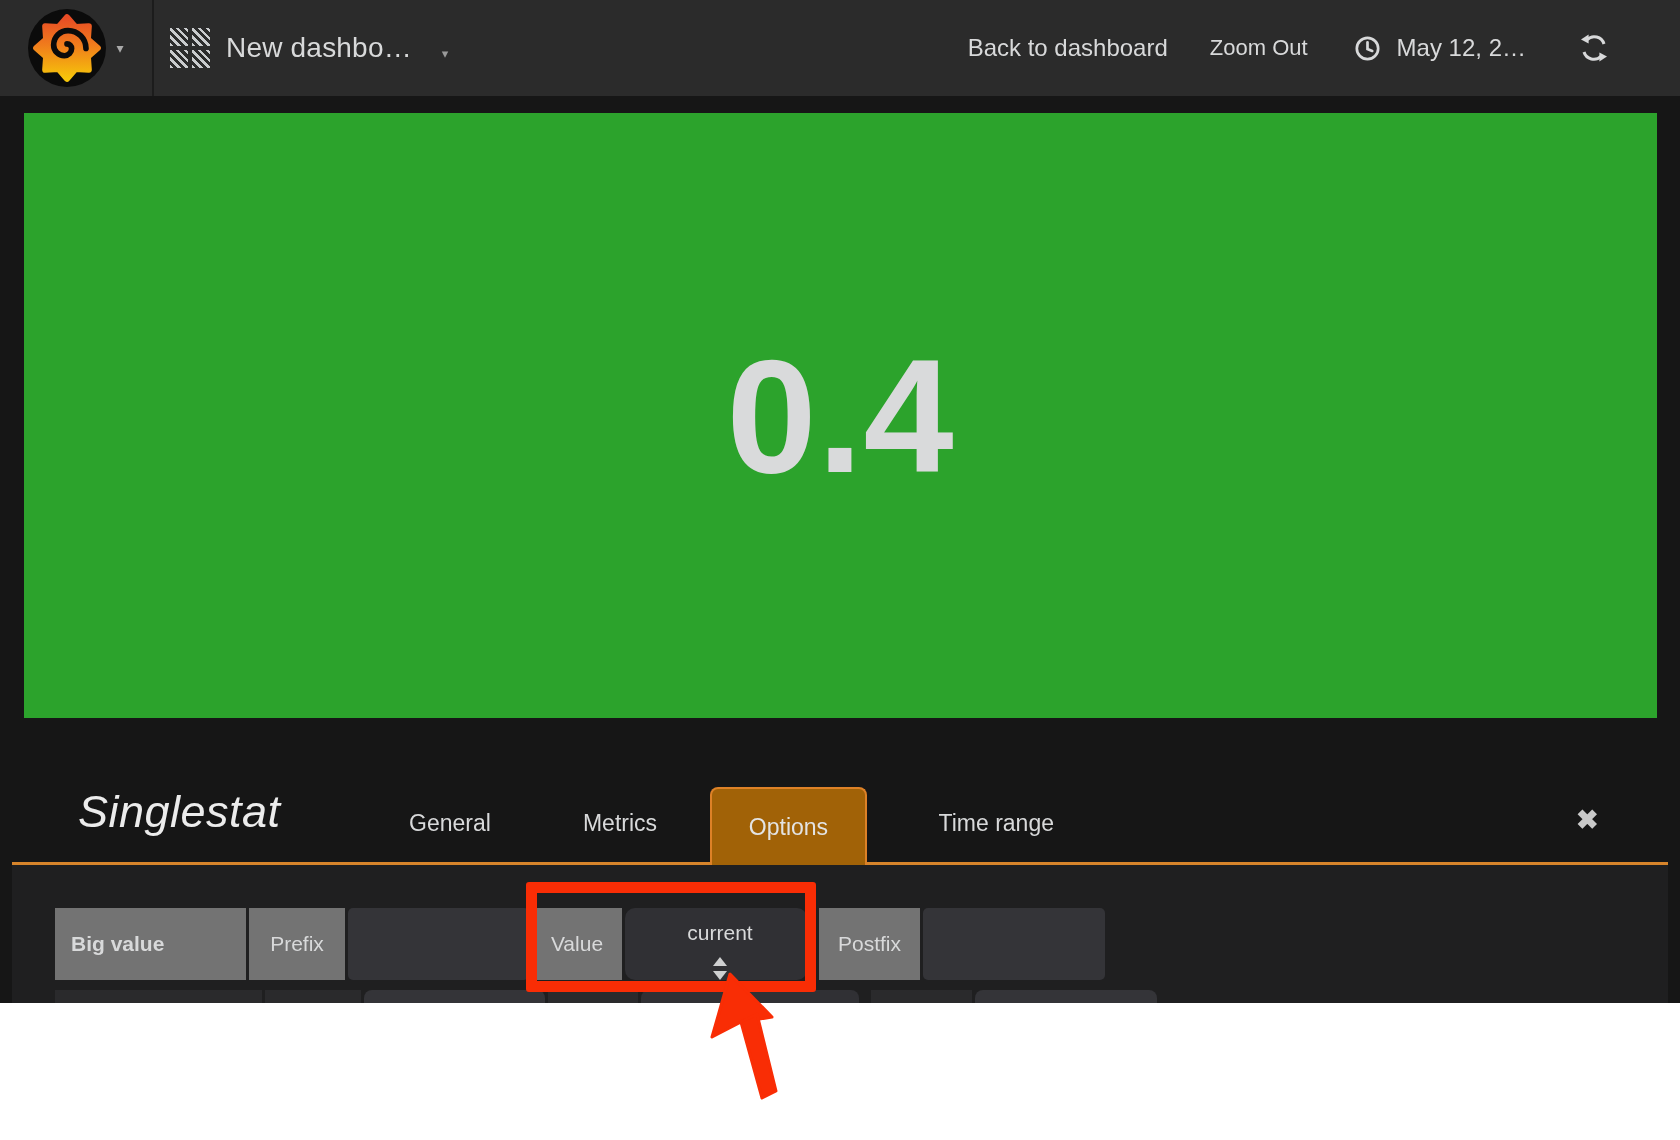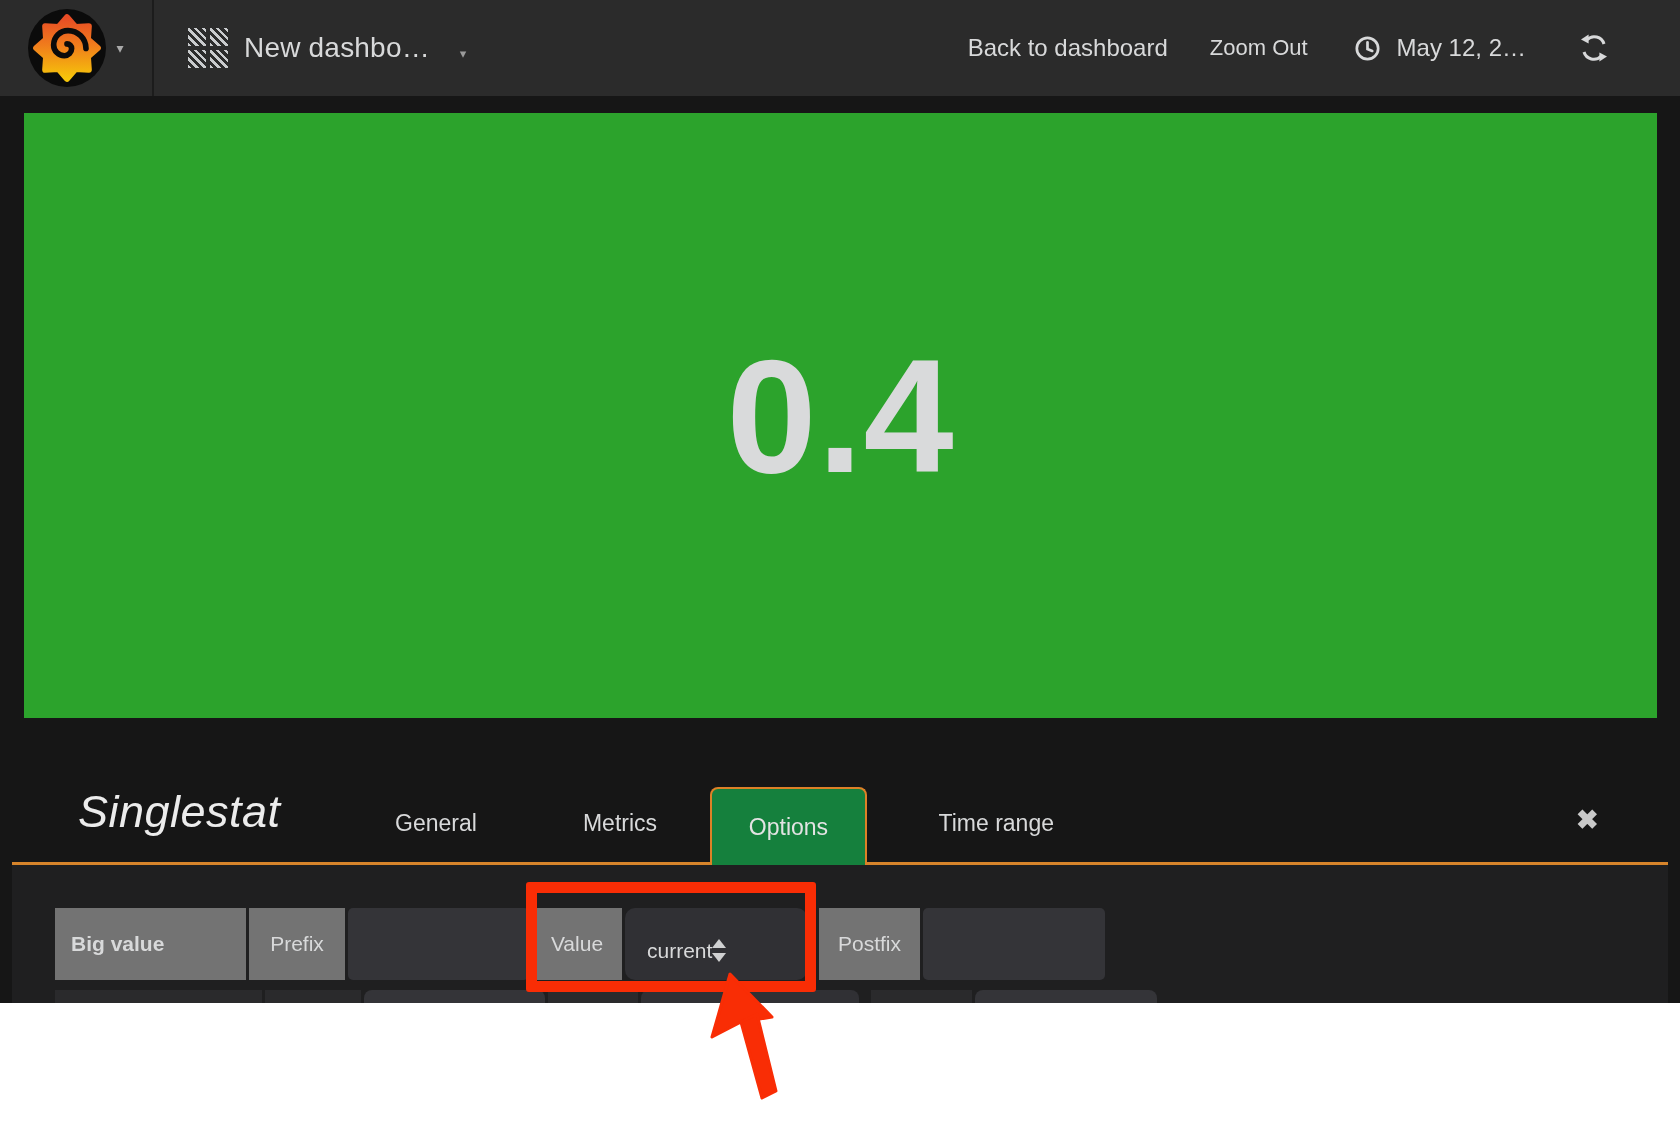--- a/index.html
+++ b/index.html
@@ -5,58 +5,58 @@
   html,body{margin:0;padding:0;background:#000;}
   .screen{
     position:relative;width:1680px;height:1140px;overflow:hidden;
     background:#161616;font-family:"Liberation Sans",sans-serif;
     -webkit-font-smoothing:antialiased;
   }
   
   .navbar{position:absolute;left:0;top:0;width:1680px;height:96px;background:#2b2b2b;display:flex;align-items:center;z-index:10;}
   .logo-block{width:152px;height:96px;display:flex;align-items:center;justify-content:center;gap:10px;border-right:2px solid #1c1c1c;flex:0 0 auto;}
   .logo-caret{color:#a9a9a9;font-size:14px;line-height:1;}
-  .title-block{display:flex;align-items:center;padding-left:34px;gap:16px;}
+  .title-block{display:flex;align-items:center;padding-left:16px;gap:16px;}
   .grid-icon{width:40px;height:40px;display:grid;grid-template-columns:18px 18px;grid-template-rows:18px 18px;gap:4px;}
   .grid-icon span{background:repeating-linear-gradient(45deg,#c9cbcd 0 2.5px,rgba(0,0,0,0) 2.5px 5.5px);}
   .dash-title{color:#d8d9da;font-size:28px;font-weight:500;letter-spacing:.2px;}
   .title-caret{color:#9a9a9a;font-size:13px;margin-left:14px;margin-top:10px;}
   .nav-right{margin-left:auto;display:flex;align-items:center;padding-right:72px;color:#d8d9da;}
   .nav-item{font-size:23px;cursor:pointer;}
   .nav-back{margin-right:42px;font-size:24px;}
   .nav-zoom{margin-right:46px;font-size:22px;font-weight:500;}
   .nav-time{display:flex;align-items:center;gap:16px;margin-right:54px;font-size:24px;}
   .icon-svg{display:block;}
   
   .panel-green{position:absolute;left:24px;top:113px;width:1633px;height:605px;display:flex;align-items:center;justify-content:center;}
   .big-stat{font-size:162px;font-weight:bold;color:#d9dadb;letter-spacing:1px;}
   
   .editor-bg{position:absolute;left:12px;top:865px;width:1656px;height:138px;background:#1f1f20;z-index:1;}
   .tabs-underline{position:absolute;left:12px;top:862px;width:1656px;height:3px;z-index:2;}
   .panel-title{position:absolute;left:78px;top:786px;font-style:italic;font-size:45px;font-weight:500;color:#ececec;z-index:3;letter-spacing:.5px;}
   .tab{position:absolute;top:810px;font-size:23px;color:#d8d9da;z-index:3;cursor:pointer;}
-  .tab-general{left:385px;width:102px;text-align:center;}
+  .tab-general{left:399px;width:102px;text-align:center;}
   .tab-metrics{left:573px;width:94px;text-align:center;}
   .tab-timerange{left:914px;width:140px;text-align:right;}
   .tab-active-box{position:absolute;left:710px;top:787px;width:157px;height:78px;box-sizing:border-box;
-    border:2px solid #dd8127;border-bottom:none;border-radius:8px 8px 0 0;background:#15803d;
+    border:2px solid #dd8127;border-bottom:none;border-radius:8px 8px 0 0;background:#a16207;
     display:flex;align-items:center;justify-content:center;z-index:3;cursor:pointer;}
   .tab-active-box span{font-size:23px;color:#e3e3e3;}
   .editor-close{position:absolute;left:1576px;top:804px;font-size:27px;font-weight:bold;color:#c9c9c9;z-index:3;cursor:pointer;}
   
   .opt-row{position:absolute;left:55px;top:908px;display:flex;align-items:stretch;height:72px;z-index:2;}
   .cell{display:flex;align-items:center;color:#d8d9da;font-size:21px;box-sizing:border-box;}
   .cell-label{background:#737373;justify-content:center;margin-right:3px;}
   .cell-input{background:#343438;border-radius:5px;margin-right:3px;}
   .cell-input input{width:100%;height:100%;background:transparent;border:none;outline:none;color:#d8d9da;font-size:21px;padding:0 12px;font-family:"Liberation Sans",sans-serif;}
   .c-bigvalue{width:191px;justify-content:flex-start;padding-left:16px;font-weight:bold;}
   .c-prefix{width:96px;}
   .c-input1{width:181px;}
   .c-value{width:90px;}
-  .c-select{width:182px;background:#303034;border-radius:10px;justify-content:flex-start;padding:13px 14px 0 22px;margin-right:12px;cursor:pointer;}
+  .c-select{width:182px;background:#303034;border-radius:10px;justify-content:space-between;padding:13px 14px 0 22px;margin-right:12px;cursor:pointer;flex-direction:column;}
   .c-postfix{width:101px;}
   .c-input2{width:182px;}
   .sort-arrows{display:flex;flex-direction:column;gap:5px;align-items:center;}
   .tri-up{width:0;height:0;border-left:7px solid transparent;border-right:7px solid transparent;border-bottom:9px solid #cfd0d1;}
   .tri-down{width:0;height:0;border-left:7px solid transparent;border-right:7px solid transparent;border-top:9px solid #cfd0d1;}
   .opt-row2{position:absolute;left:55px;top:990px;height:14px;overflow:hidden;display:flex;z-index:2;}
   .r2{height:40px;margin-right:3px;}
   .r2.lab{background:#2a2a2c;}
   .r2.inp{background:#343438;border-radius:8px 8px 0 0;}
   .r2.sel{background:#303034;border-radius:8px 8px 0 0;margin-right:12px;}

